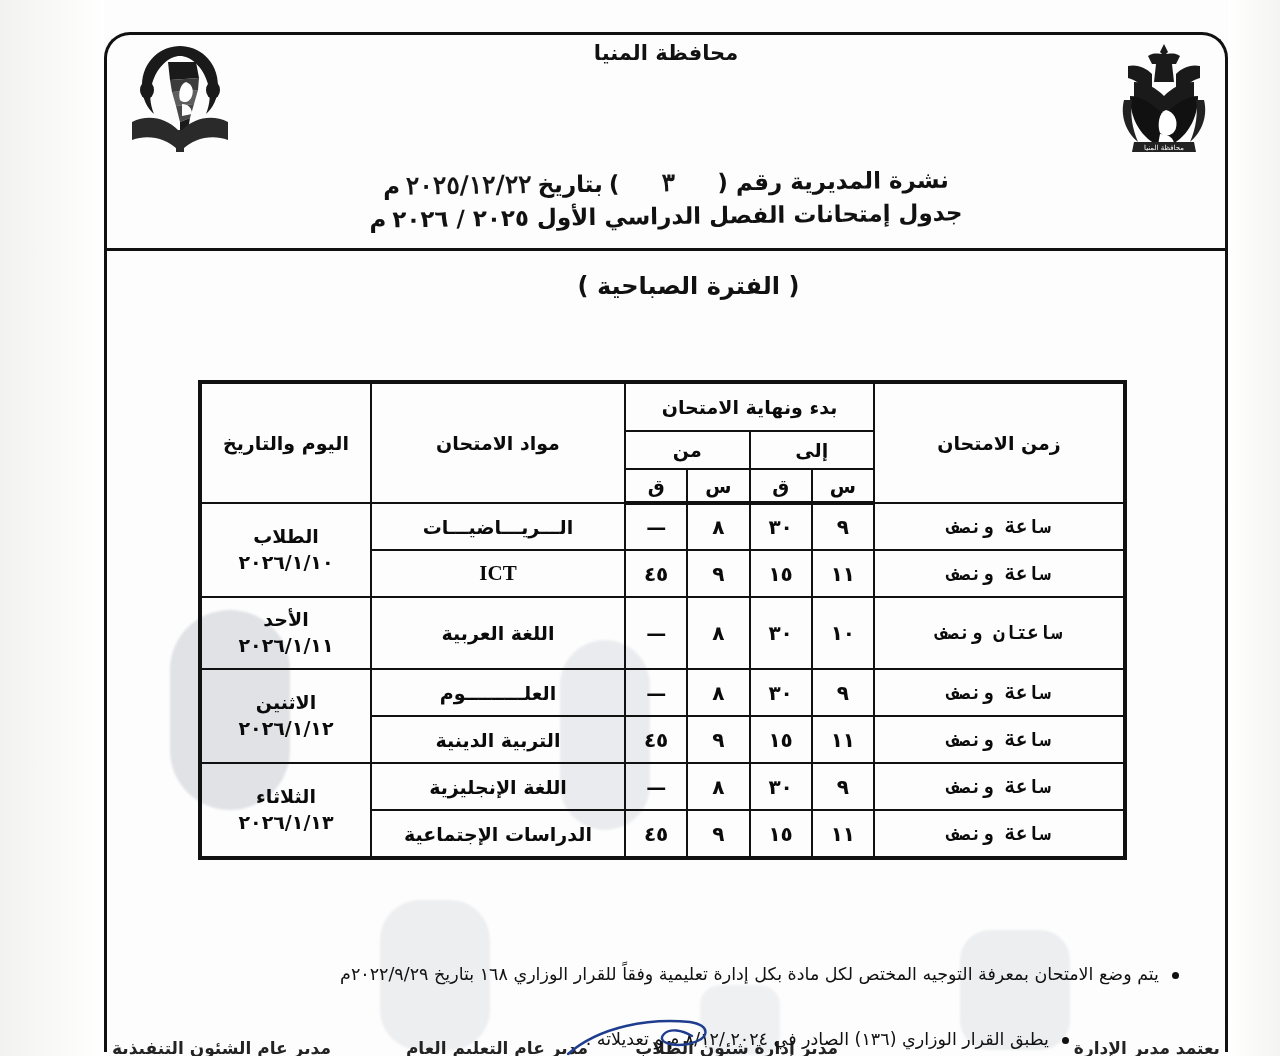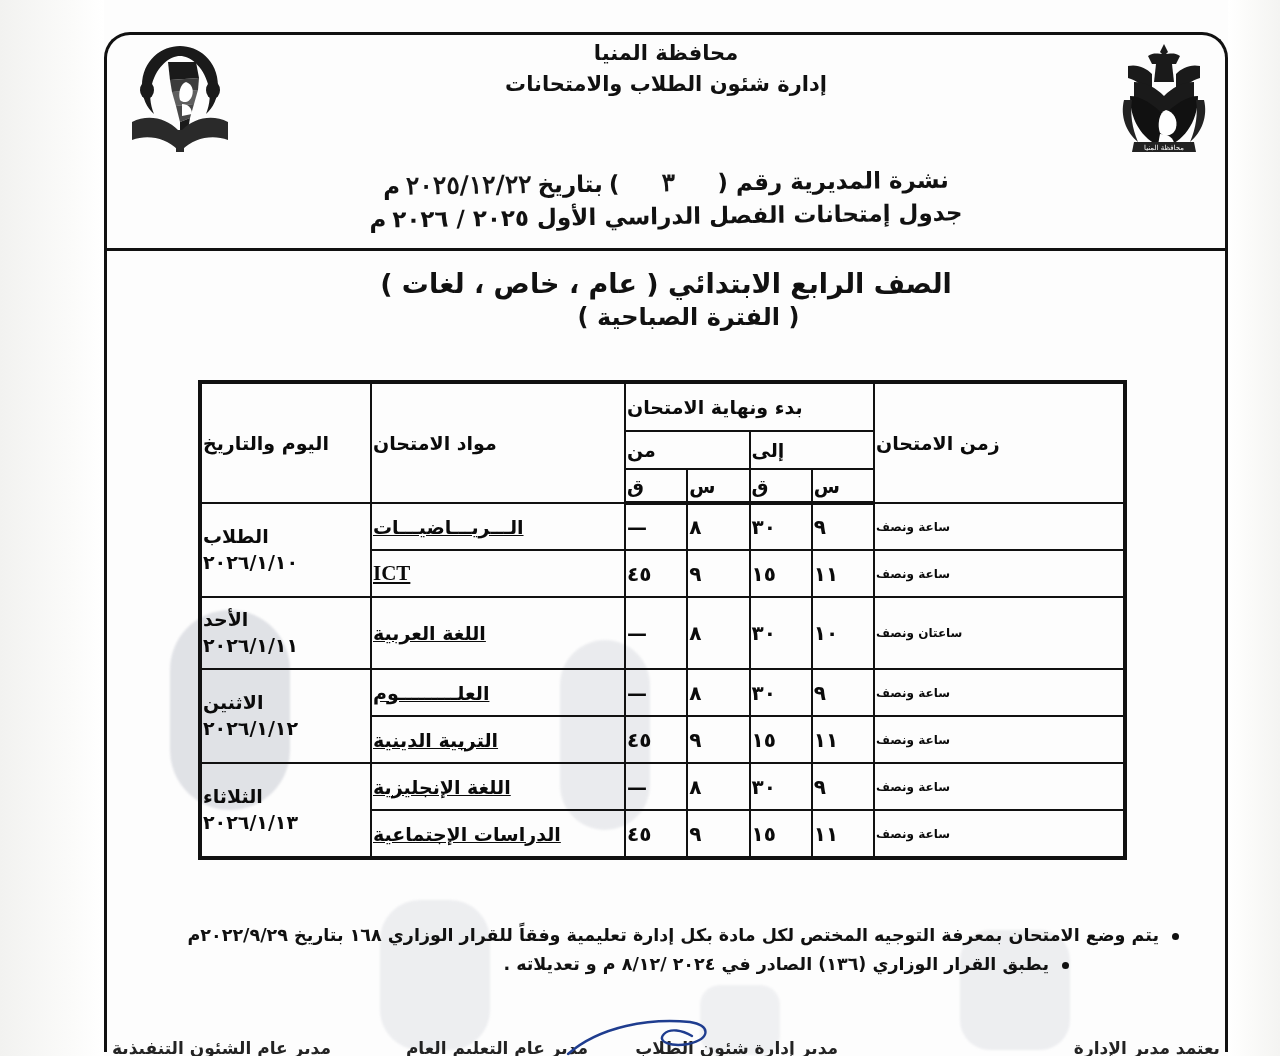--- a/index.html
+++ b/index.html
@@ -120,70 +120,71 @@
     width: 925px;
   }
   table.sched {
     border-collapse: collapse;
     width: 925px;
     table-layout: fixed;
     color: #0b0b0b;
   }
   table.sched th, table.sched td {
     border: 2px solid #111;
-    text-align: left;
+    text-align: center;
     vertical-align: middle;
     font-weight: bold;
     background: transparent;
   }
   table.sched thead th { font-size: 19px; }
   .th-zaman  { width: 250px; }
   .th-s2     { width: 62px; }
   .th-q2     { width: 62px; }
   .th-s1     { width: 62px; }
   .th-q1     { width: 62px; }
   .th-mawad  { width: 254px; }
   .th-yawm   { width: 170px; }
 
   .head-outer { height: 48px; }
   .head-mid   { height: 38px; border-radius: 17px; }
   .head-small { height: 34px; font-size: 18px; }
 
   tbody td { height: 47px; font-size: 19px; }
-  td.subject { font-size: 19px; text-decoration: underline; }
+  td.subject { font-size: 19px; }
   td.subject.lat { font-family: "Liberation Serif", serif; font-size: 21px; }
   td.daycell { font-size: 19px; line-height: 1.35; }
   td.num { font-size: 20px; }
-  td.dur { font-size: 12px; }
+  td.dur { font-size: 19px; font-family: Liberation Mono, monospace; }
   .dash { font-size: 22px; font-weight: bold; }
   .tall td { height: 72px; }
 
   
   table.sched { box-shadow: 0 0 0 2px #111; }
   thead tr:last-child th { border-bottom: 4px solid #111; }
 
   
   #notes {
     position: absolute;
     left: 120px; top: 922px; width: 1065px;
     color: #111;
   }
   #notes ul {
     list-style: none;
     margin: 0; padding: 0;
   }
   #notes li {
     position: relative;
     font-size: 17.5px;
-    font-weight: bold;
+    font-weight: normal;
     line-height: 1.5;
     padding-right: 26px;
     margin-bottom: 3px;
     white-space: nowrap;
     text-align: right;
+    margin-top: 39px;
   }
   #notes li::before {
     content: "";
     position: absolute;
     right: 6px; top: 11px;
     width: 7px; height: 7px;
     background: #111;
     border-radius: 50%;
   }
   #notes li.n1 { text-align: right; transform: translateX(0); }
@@ -279,40 +280,38 @@
         <path d="M30 104 L90 104 L92 114 L28 114 Z"></path>
       </g>
       <g fill="#ffffff" font-size="7" font-family="'DejaVu Sans',sans-serif">
         <text x="60" y="112" text-anchor="middle">محافظة المنيا</text>
       </g>
     </svg>
   </div>
 
   <div class="header-lines">
     <div class="hl">محافظة المنيا</div>
-    <div class="hl">إدارة شئون الطلاب والامتحانات</div>
   </div>
 
   <div class="bulletin-block">
     <div class="bulletin-line">
       <span class="seg">نشرة المديرية رقم (</span>
       <span class="seg paren-slot handwrite">٣</span>
       <span class="seg">)</span>
       <span class="seg">بتاريخ</span>
       <span class="seg handwrite">٢٠٢٥/١٢/٢٢</span>
       <span class="seg">م</span>
     </div>
     <div class="bulletin-line">
       <span class="seg">جدول إمتحانات الفصل الدراسي الأول ٢٠٢٥ / ٢٠٢٦</span>
       <span class="seg">م</span>
     </div>
   </div>
 
   <div id="title-block">
-    <div class="t1">الصف الرابع الابتدائي ( عام ، خاص ، لغات )</div>
     <div class="t2">( الفترة الصباحية )</div>
   </div>
 
   <div id="sched-wrap">
     <table class="sched">
       <thead>
         <tr>
           <th class="th-zaman head-outer" rowspan="3">زمن الامتحان</th>
           <th class="head-outer" colspan="4">بدء ونهاية الامتحان</th>
           <th class="th-mawad head-outer" rowspan="3">مواد الامتحان</th>

